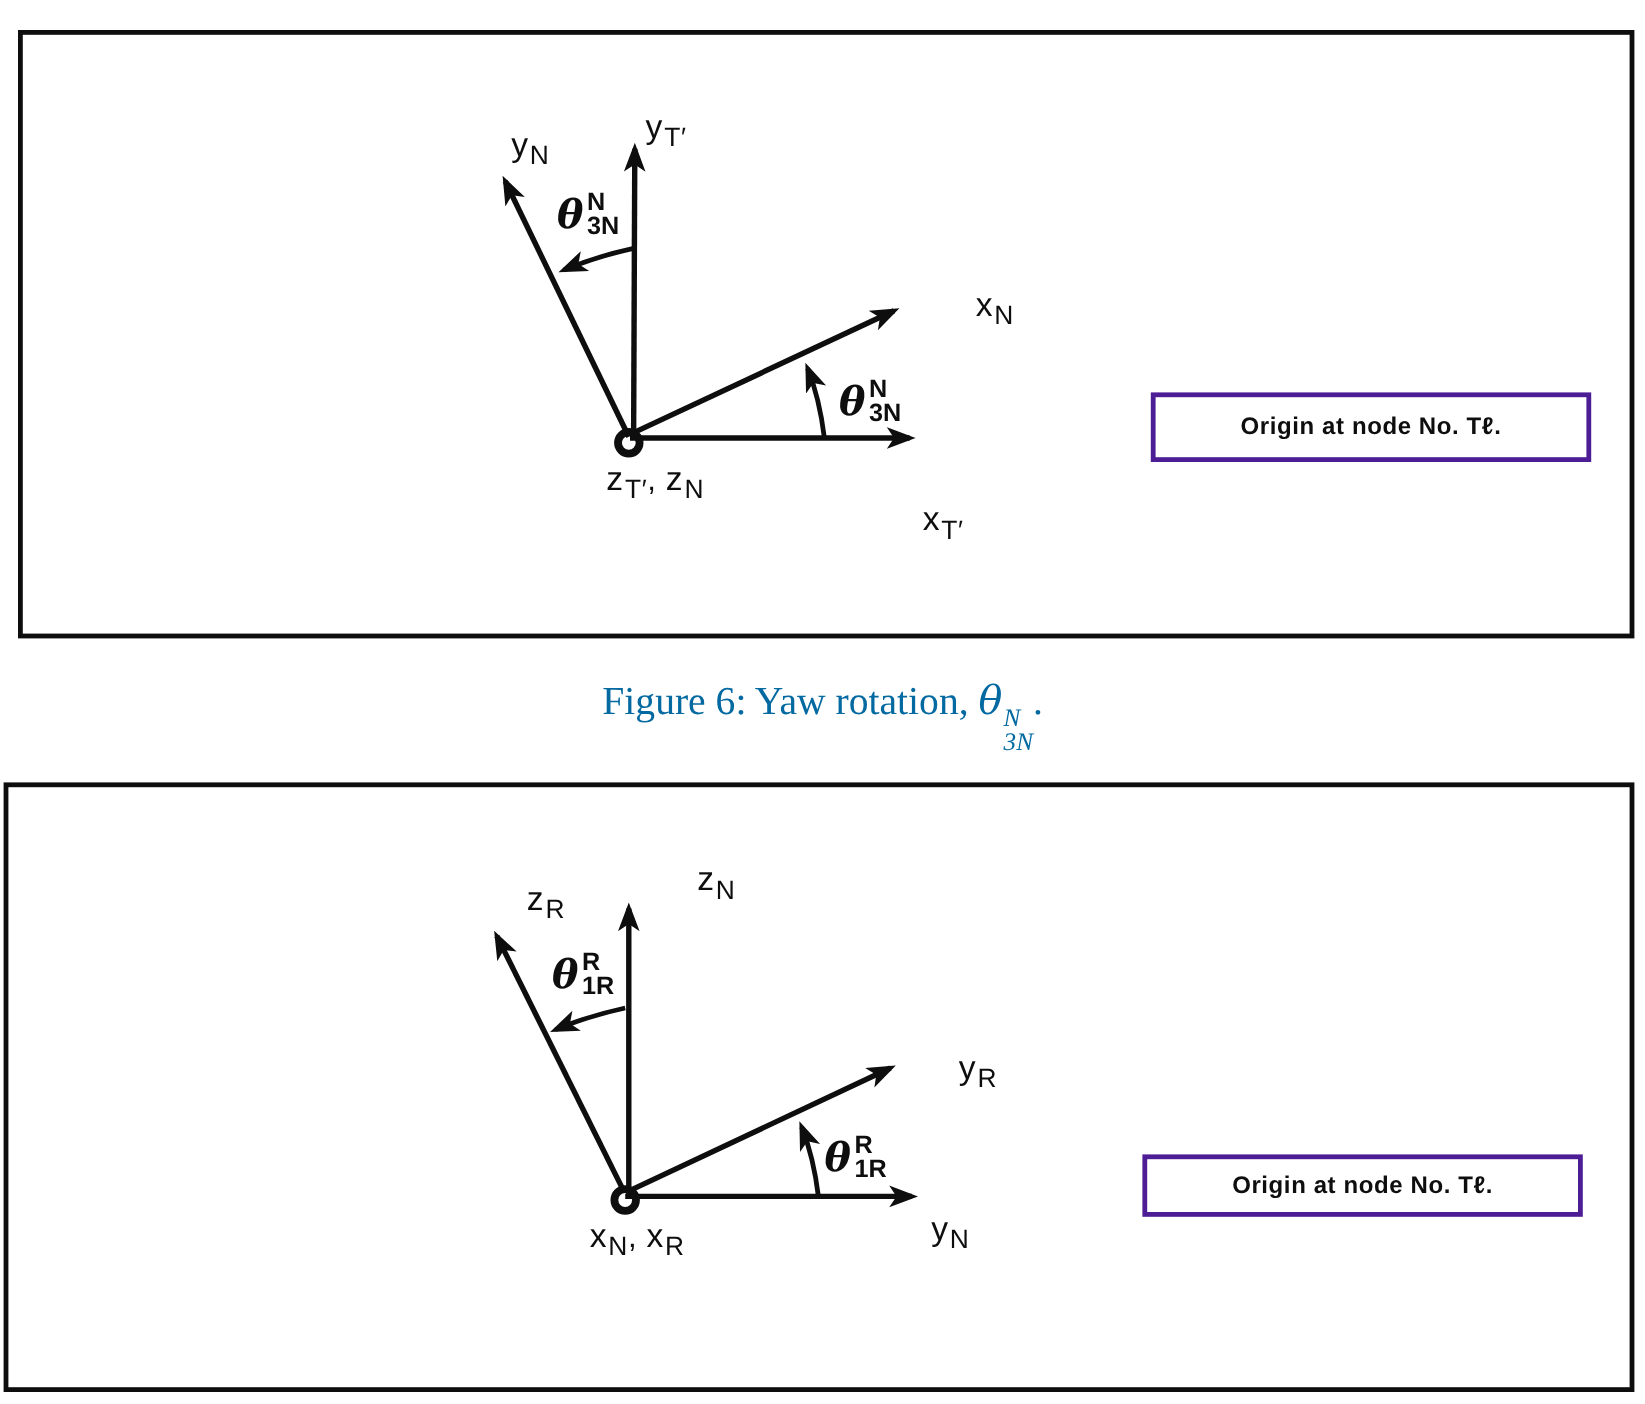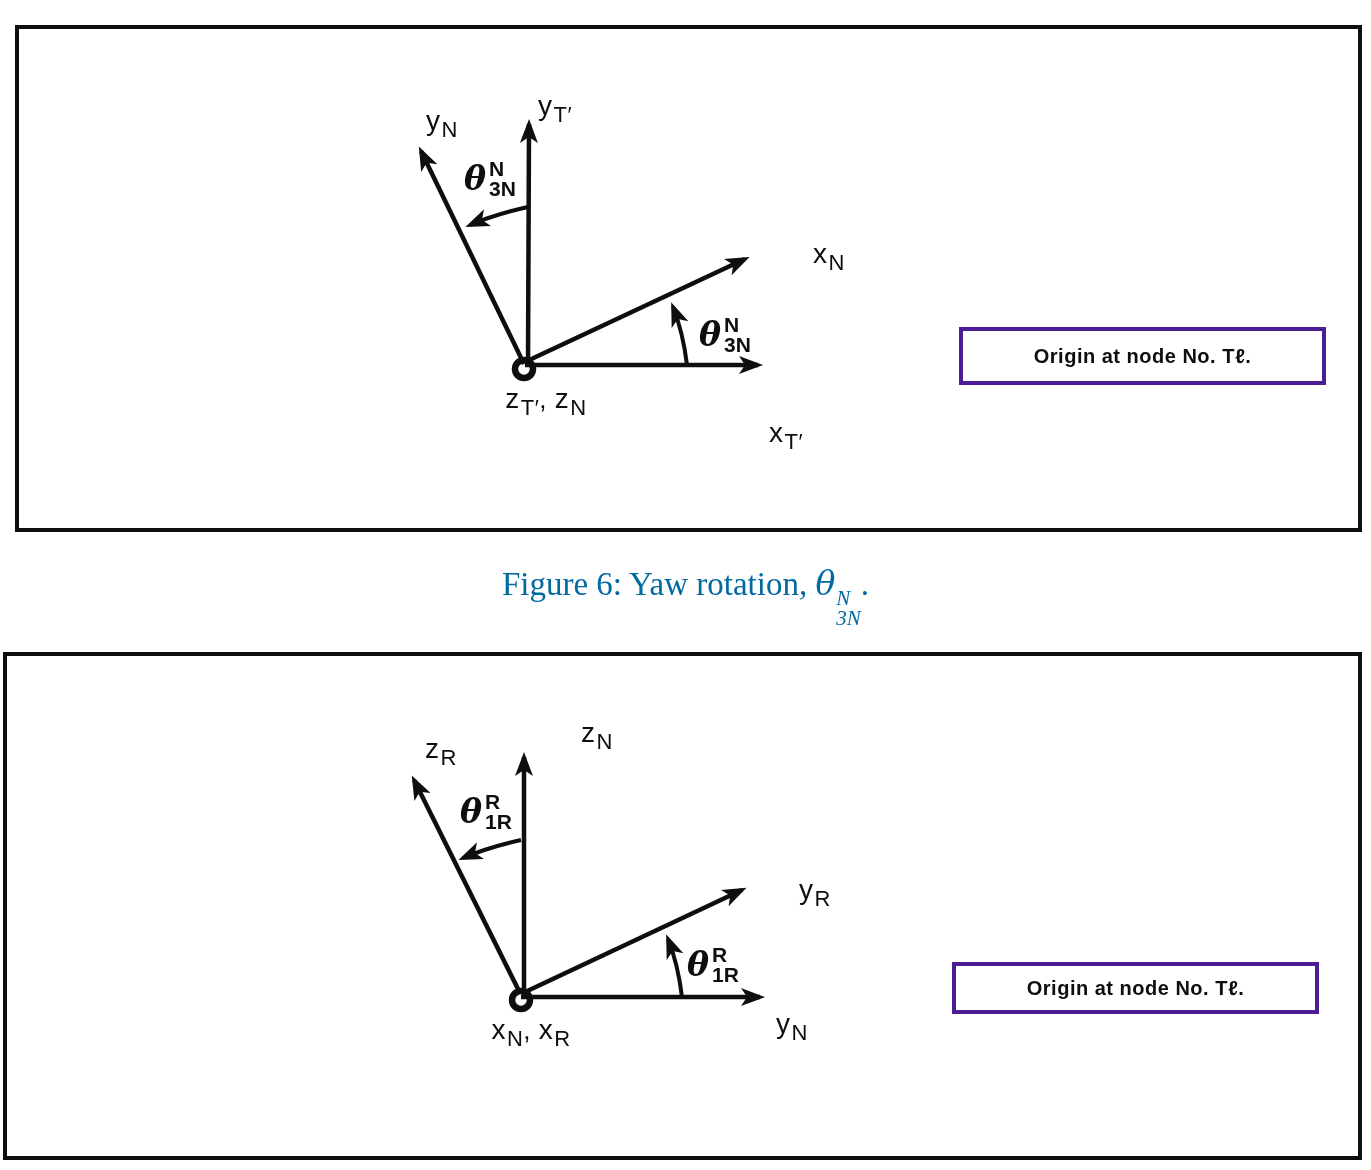--- a/index.html
+++ b/index.html
@@ -110,21 +110,21 @@
     </defs>
     <line x1="514" y1="341" x2="753" y2="341" stroke="#0e0e0e" stroke-width="4.5" marker-end="url(#arrow-b)"></line>
     <line x1="516" y1="337" x2="735" y2="234" stroke="#0e0e0e" stroke-width="4.5" marker-end="url(#arrow-b)"></line>
     <line x1="517" y1="341" x2="517" y2="101" stroke="#0e0e0e" stroke-width="4.5" marker-end="url(#arrow-b)"></line>
     <line x1="513" y1="337" x2="407" y2="124" stroke="#0e0e0e" stroke-width="4.5" marker-end="url(#arrow-b)"></line>
     <path d="M 514 184 Q 482 191 456 202" fill="none" stroke="#0e0e0e" stroke-width="4" marker-end="url(#arrow-b)"></path>
     <path d="M 675 341 Q 671 308 661 283" fill="none" stroke="#0e0e0e" stroke-width="4" marker-end="url(#arrow-b)"></path>
     <circle cx="514" cy="344" r="9" fill="none" stroke="#0e0e0e" stroke-width="6.5"></circle>
   </svg>
 
-  <div class="axis-label" style="left:434px; top:96px;">
+  <div class="axis-label" style="left:448px; top:96px;">
     <span class="m">z</span><span class="s">R</span>
   </div>
   <div class="axis-label" style="left:558px; top:80px;margin-left:32px;">
     <span class="m">z</span><span class="s">N</span>
   </div>
   <div class="axis-label" style="left:808px; top:237px;">
     <span class="m">y</span><span class="s">R</span>
   </div>
   <div class="axis-label" style="left:785px; top:371px;">
     <span class="m">y</span><span class="s">N</span>

